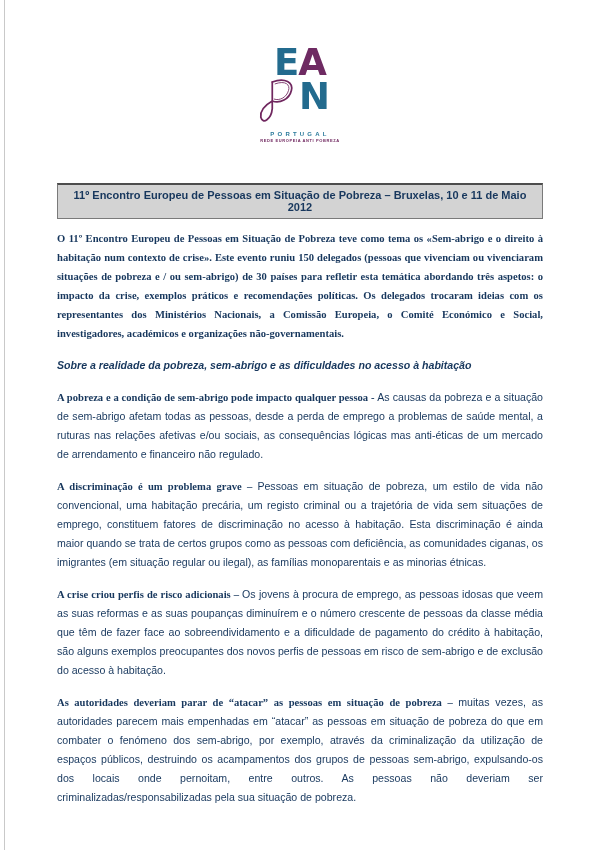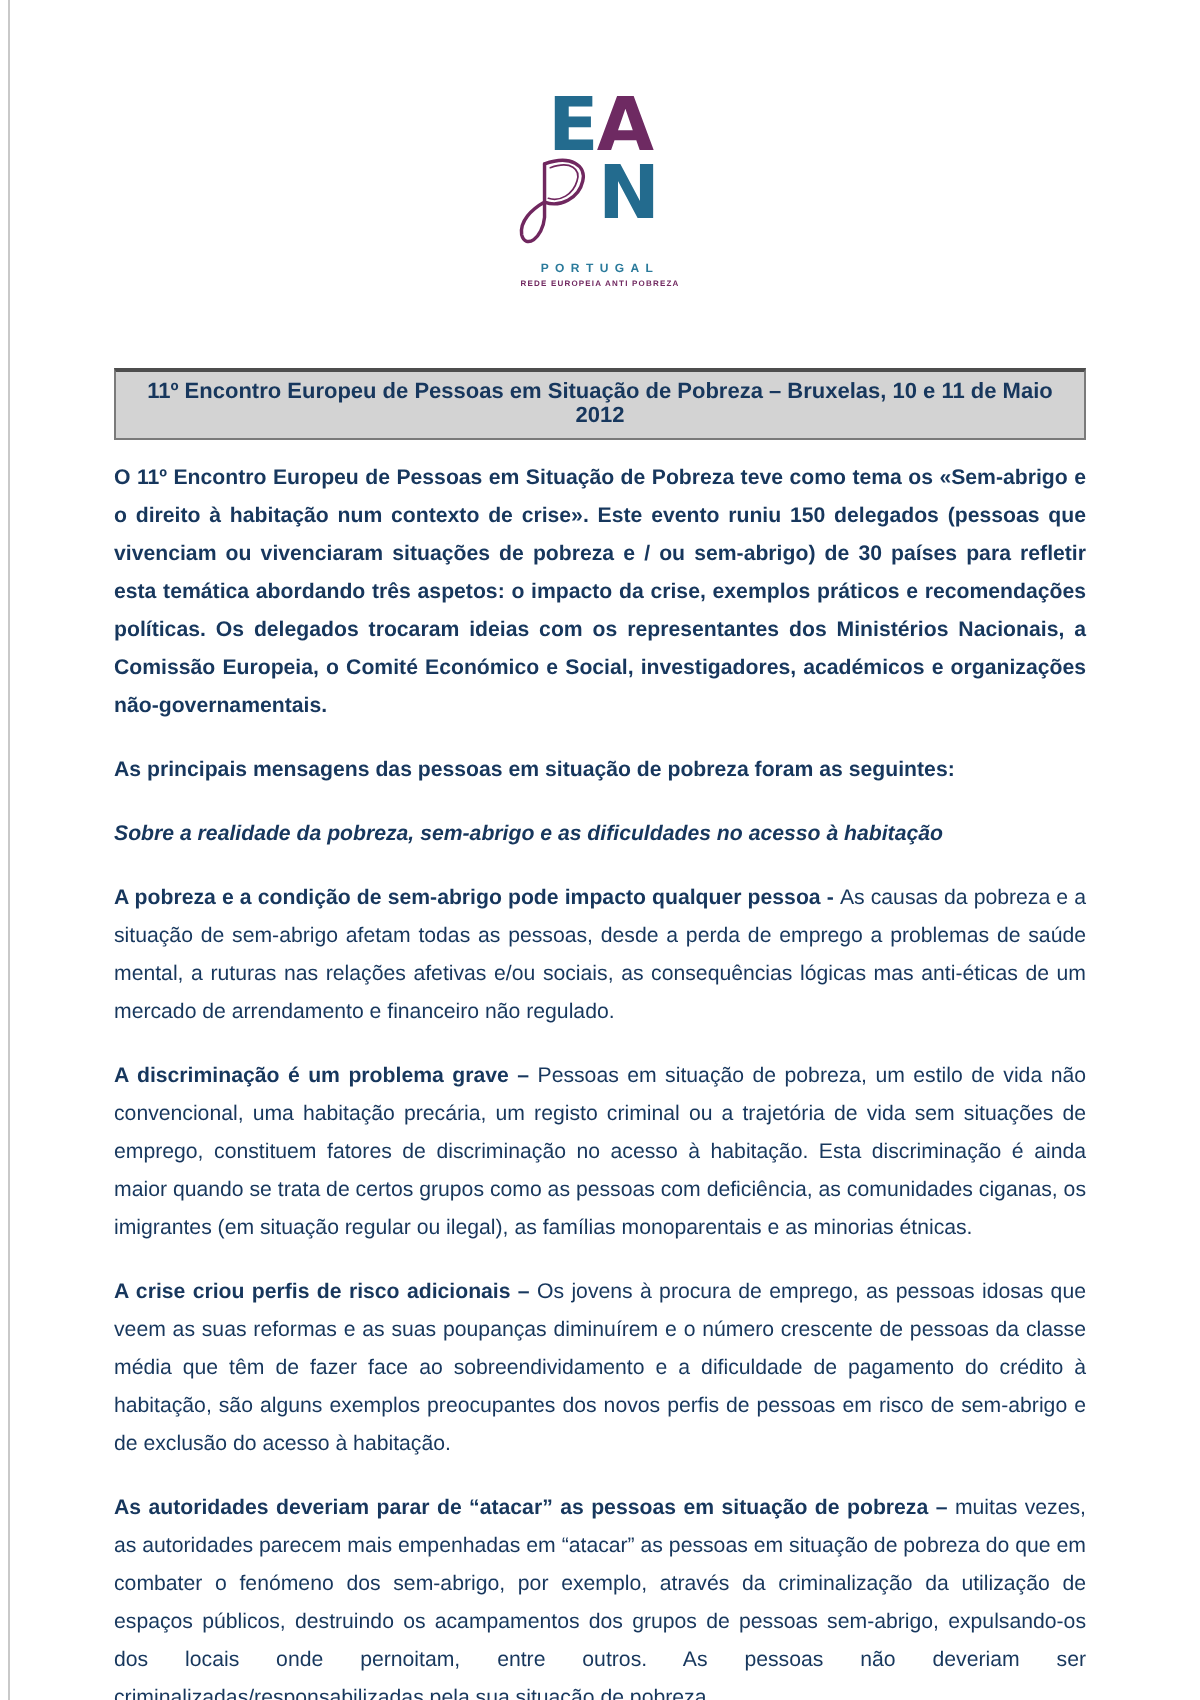--- a/index.html
+++ b/index.html
@@ -27,21 +27,21 @@
     width:486px;margin:40px auto 0 auto;box-sizing:border-box;
     background:#D3D3D3;border:1px solid #7a7a7a;border-top:2px solid #4d4d4d;
     text-align:center;font-size:11px;font-weight:bold;color:#17375D;
     padding:4px 2px 5px 2px;
   }
 
   
   .content{width:486px;margin:10px auto 0 auto;font-size:10.6px;line-height:19px;
     text-align:justify;color:#17375D;}
   .para{margin:0 0 13px 0;}
-  .bold{font-weight:bold;}
+  .bold{font-weight:bold;font-family:Liberation Serif, serif;}
   .subheading{font-weight:bold;font-style:italic;margin:0 0 13px 0;text-align:left;}
   .messages{font-weight:bold;margin:0 0 13px 0;text-align:left;}
 </style>
 </head>
 <body>
 
 <div class="page-edge"></div>
 
 <div class="logo">
   <div class="logo-row1">
@@ -61,21 +61,20 @@
   <div class="logo-portugal">PORTUGAL</div>
   <div class="logo-tagline">REDE EUROPEIA ANTI POBREZA</div>
 </div>
 
 <div class="title-bar">11º Encontro Europeu de Pessoas em Situação de Pobreza – Bruxelas, 10 e 11 de Maio 2012</div>
 
 <div class="content">
 
   <div class="para bold">O 11º Encontro Europeu de Pessoas em Situação de Pobreza teve como tema os «Sem-abrigo e o direito à habitação num contexto de crise». Este evento runiu 150 delegados (pessoas que vivenciam ou vivenciaram situações de pobreza e / ou sem-abrigo) de 30 países para refletir esta temática abordando três aspetos: o impacto da crise, exemplos práticos e recomendações políticas. Os delegados trocaram ideias com os representantes dos Ministérios Nacionais, a Comissão Europeia, o Comité Económico e Social, investigadores, académicos e organizações não-governamentais.</div>
 
-  <div class="messages">As principais mensagens das pessoas em situação de pobreza foram as seguintes:</div>
 
   <div class="subheading">Sobre a realidade da pobreza, sem-abrigo e as dificuldades no acesso à habitação</div>
 
   <div class="para">
     <span class="bold">A pobreza e a condição de sem-abrigo pode impacto qualquer pessoa - </span><span>As causas da pobreza e a situação de sem-abrigo afetam todas as pessoas, desde a perda de emprego a problemas de saúde mental, a ruturas nas relações afetivas e/ou sociais, as consequências lógicas mas anti-éticas de um mercado de arrendamento e financeiro não regulado.</span>
   </div>
 
   <div class="para">
     <span class="bold">A discriminação é um problema grave – </span><span>Pessoas em situação de pobreza, um estilo de vida não convencional, uma habitação precária, um registo criminal ou a trajetória de vida sem situações de emprego, constituem fatores de discriminação no acesso à habitação. Esta discriminação é ainda maior quando se trata de certos grupos como as pessoas com deficiência, as comunidades ciganas, os imigrantes (em situação regular ou ilegal), as famílias monoparentais e as minorias étnicas.</span>
   </div>

